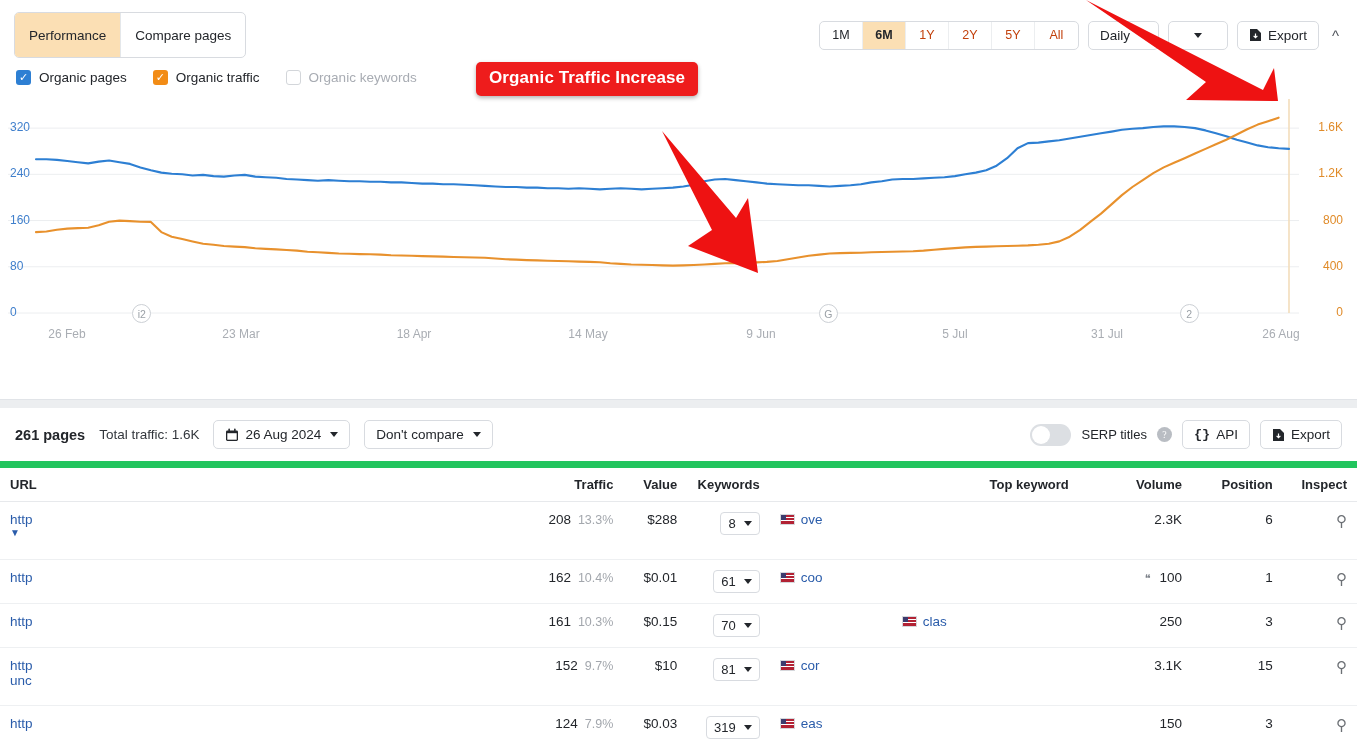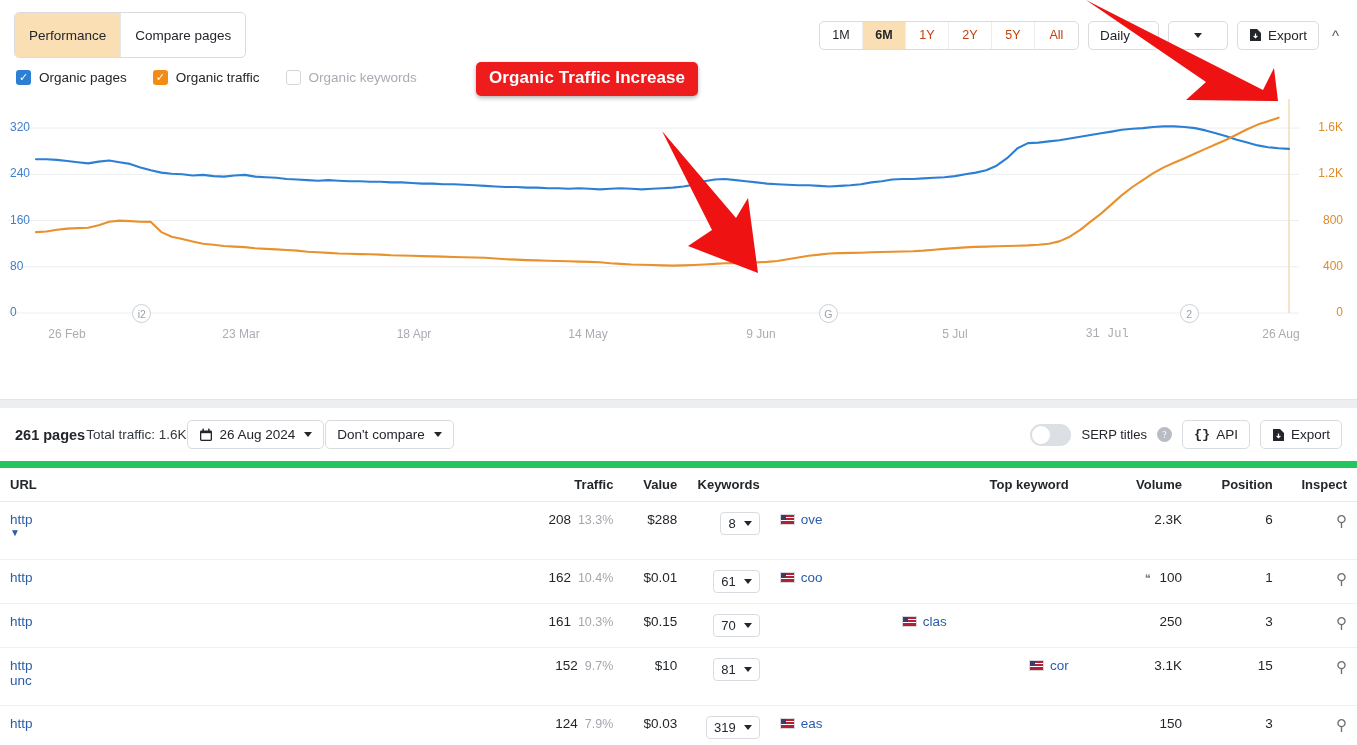--- a/index.html
+++ b/index.html
@@ -90,21 +90,21 @@
     background:#ee1c1c; color:#fff; font-size:17px; font-weight:700;
     padding:6px 13px 8px 13px; border-radius:5px;
     box-shadow:0 2px 4px rgba(0,0,0,.3);
     letter-spacing:.1px;
   }
   .arrow { position:absolute; z-index:29; pointer-events:none; }
 
   
   #table-card { margin-top:8px; height:337px; }
   .tbl-toolbar {
-    display:flex; align-items:center; gap:1px;
+    display:flex; align-items:center; gap:14px;
     padding:12px 15px; height:53px;
   }
   .pages-count { font-weight:700; font-size:14.5px; }
   .total-traffic { font-size:13.5px; color:#33373d; }
   .toggle {
     width:41px;height:22px;border-radius:11px;background:#dcdfe3;
     position:relative; cursor:pointer;
   }
   .toggle i { position:absolute;left:2px;top:2px;width:18px;height:18px;border-radius:50%;background:#fff; }
   .help {
@@ -239,21 +239,21 @@
         <div class="ylab r" style="top: 167.778px;">400</div>
         <div class="ylab r" style="top: 121.556px;">800</div>
         <div class="ylab r" style="top: 75.3333px;">1.2K</div>
         <div class="ylab r" style="top: 29.1111px;">1.6K</div>
         <div class="xlab" style="left: 67px; top: 236px; transform: translateX(-50%);">26 Feb</div>
         <div class="xlab" style="left: 241px; top: 236px; transform: translateX(-50%);">23 Mar</div>
         <div class="xlab" style="left: 414px; top: 236px; transform: translateX(-50%);">18 Apr</div>
         <div class="xlab" style="left: 588px; top: 236px; transform: translateX(-50%);">14 May</div>
         <div class="xlab" style="left: 761px; top: 236px; transform: translateX(-50%);">9 Jun</div>
         <div class="xlab" style="left: 955px; top: 236px; transform: translateX(-50%);">5 Jul</div>
-        <div class="xlab" style="left: 1107px; top: 236px; transform: translateX(-50%); font-family: Liberation Mono, monospace;">31 Jul</div>
+        <div class="xlab" style="left: 1107px; top: 236px; transform: translateX(-50%);">31 Jul</div>
         <div class="xlab" style="left: 1281px; top: 236px; transform: translateX(-50%);">26 Aug</div>
       </div>
     <div id="markers">
         <div class="marker" style="left: 132.252px; top: 213px;">i2</div>
         <div class="marker" style="left: 818.896px; top: 213px;">G</div>
         <div class="marker" style="left: 1179.76px; top: 213px;">2</div>
       </div>
   </div>
 </div>
 
@@ -357,21 +357,21 @@
           <td style="text-align:center"><span class="flag"></span><span class="topkw">clas</span></td>
           <td>250</td>
           <td>3</td>
           <td><span class="mag">⚲</span></td>
         </tr>
         <tr>
           <td class="url-c" style="height:58px"><span class="url-link">http</span><div class="url-link">unc</div></td>
           <td>152<span class="pct">9.7%</span></td>
           <td>$10</td>
           <td><span class="kw-pill">81<span class="caret"></span></span></td>
-          <td style="text-align:right"><span class="flag"></span><span class="topkw">cor</span></td>
+          <td style="text-align:left"><span class="flag"></span><span class="topkw">cor</span></td>
           <td>3.1K</td>
           <td>15</td>
           <td><span class="mag">⚲</span></td>
         </tr>
         <tr>
           <td class="url-c"><span class="url-link">http</span></td>
           <td>124<span class="pct">7.9%</span></td>
           <td>$0.03</td>
           <td><span class="kw-pill">319<span class="caret"></span></span></td>
           <td style="text-align:left"><span class="flag"></span><span class="topkw">eas</span></td>

